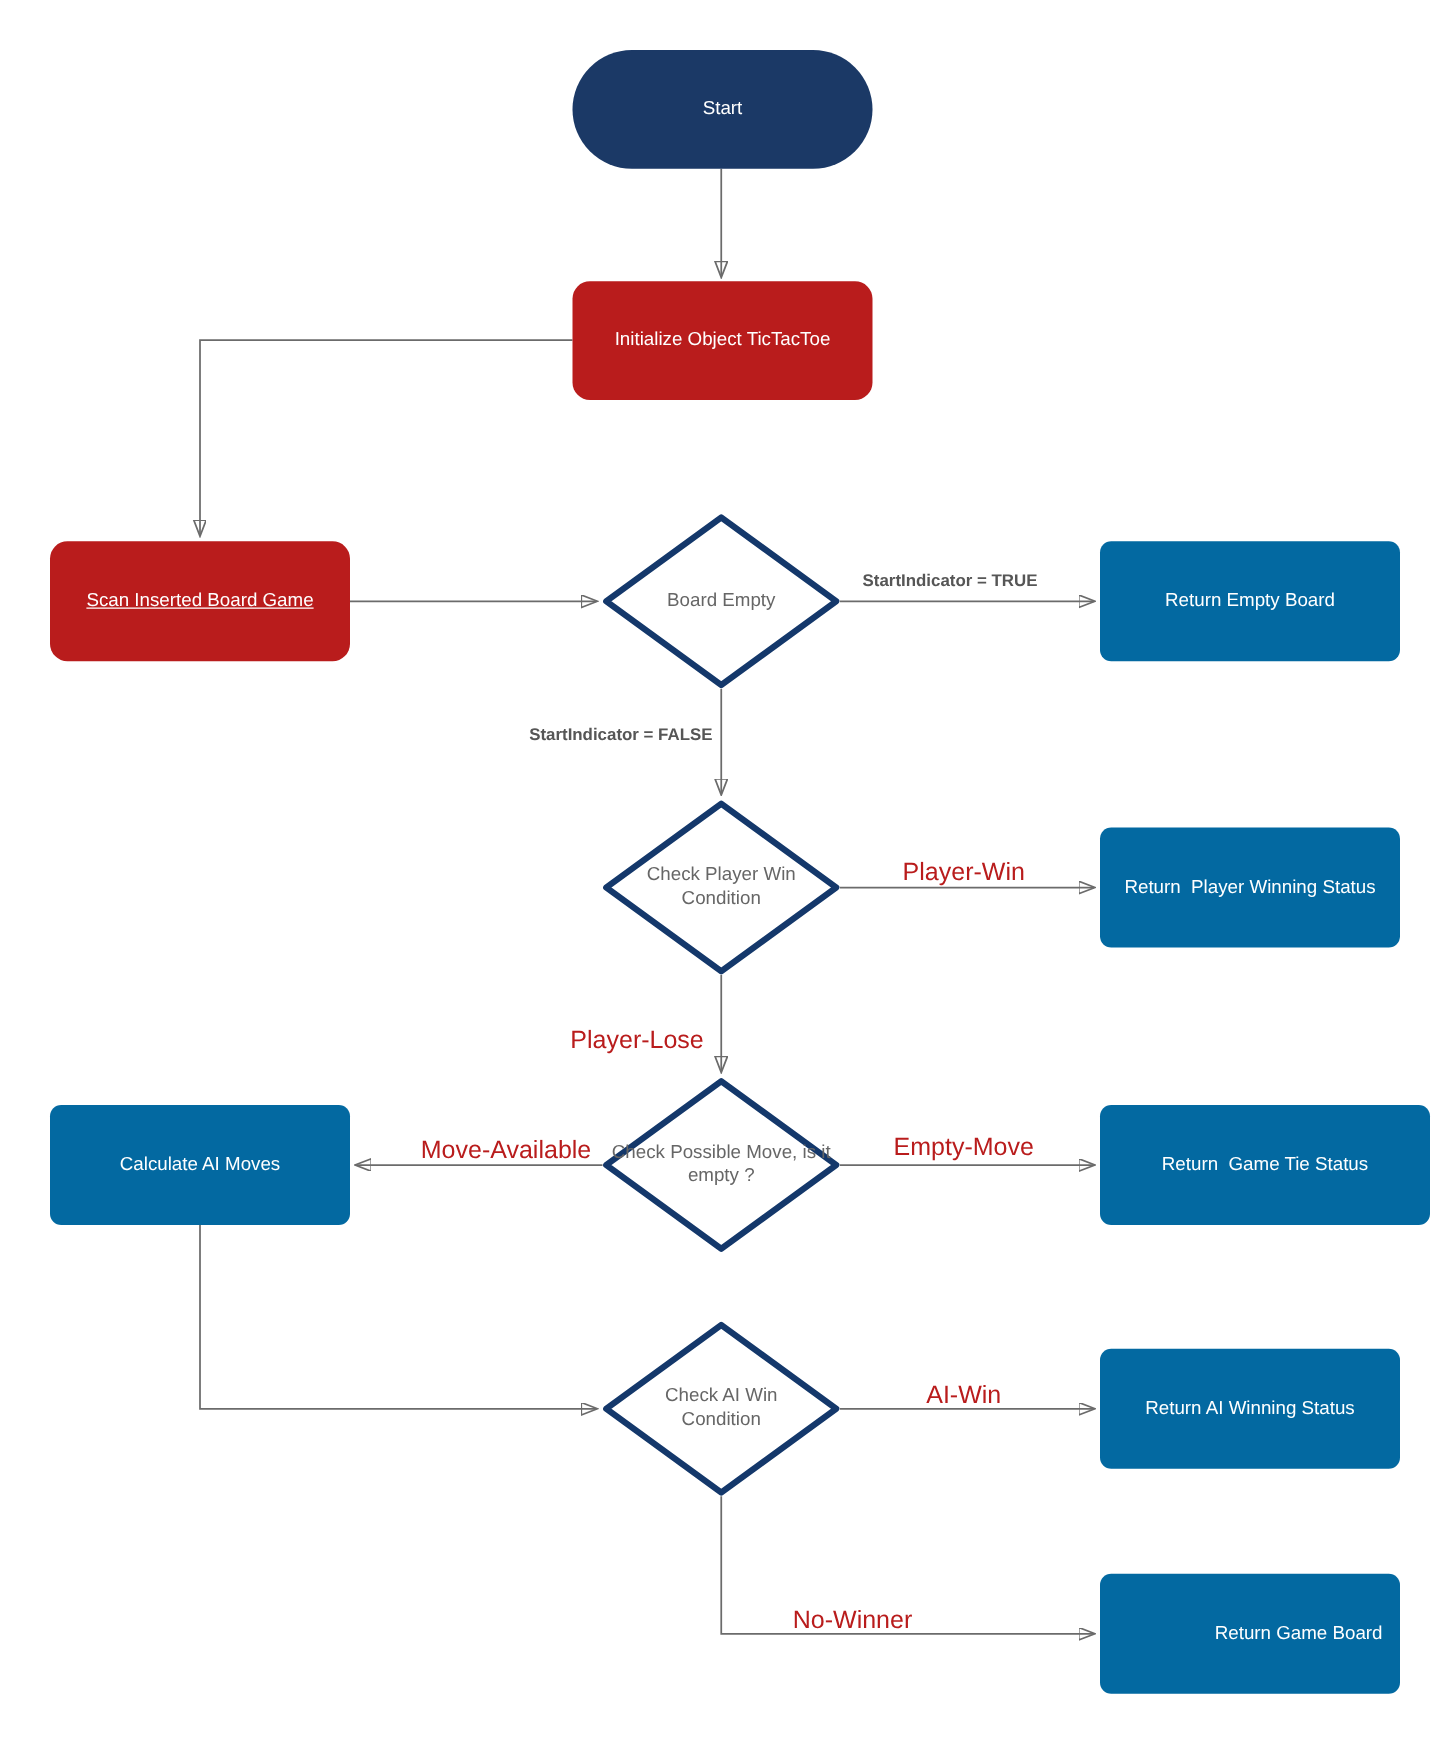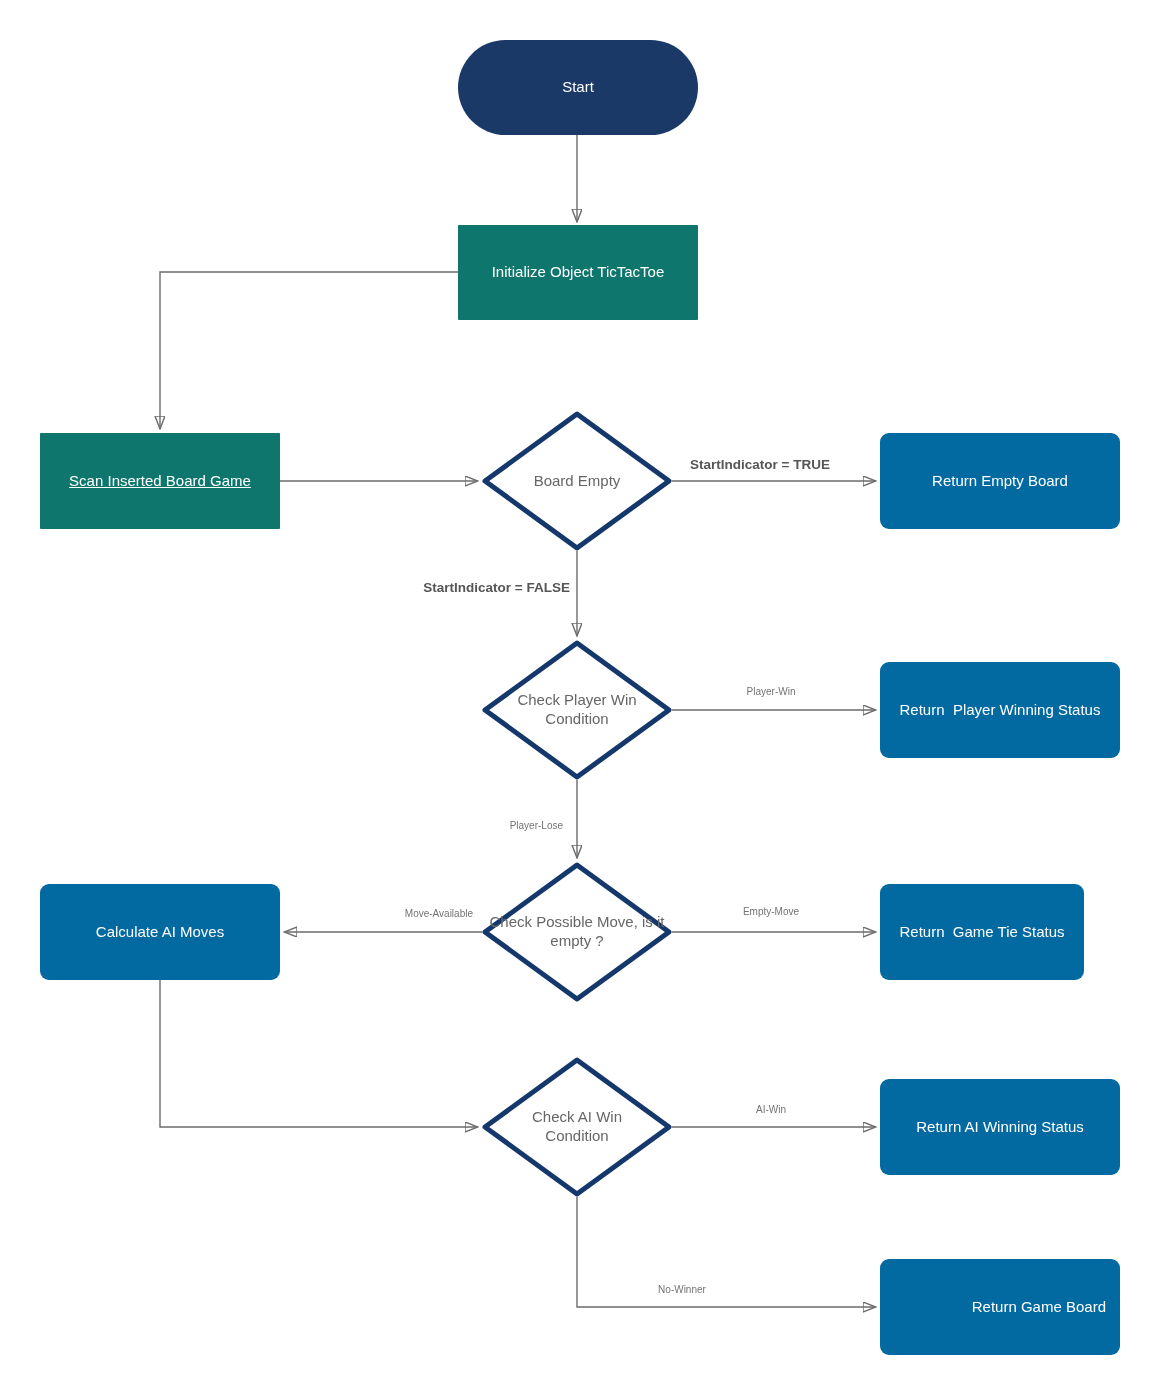--- a/index.html
+++ b/index.html
@@ -40,23 +40,23 @@
     font-size: 15px;
     line-height: 1.25;
     padding: 0 14px;
   }
   .terminator {
     background: #1b3966;
     color: #ffffff;
     border-radius: 48px;
   }
   .process {
-    background: #0f766e;
+    background: #b91c1c;
     color: #ffffff;
-    border-radius: 1px;
+    border-radius: 14px;
   }
   .return {
     background: #0369a1;
     color: #ffffff;
     border-radius: 9px;
   }
   .decision {
     background: transparent;
     color: #666666;
   }
@@ -67,22 +67,22 @@
   }
   .decision .lbl {
     position: relative;
     z-index: 1;
     width: 165px;
     padding: 0;
   }
   .edge-label {
     position: absolute;
     z-index: 3;
-    font-size: 10px;
-    color: #737373;
+    font-size: 20px;
+    color: #b91c1c;
     line-height: 1.2;
   }
   .edge-label.bold {
     font-weight: bold;
     font-size: 13.5px;
     color: #565656;
   }
 </style>
 </head>
 <body>
@@ -154,21 +154,21 @@
   </div>
 
   <div class="node return" style="left:880px; top:662px; width:240px; height:96px;">
     <span class="lbl">Return  Player Winning Status</span>
   </div>
 
   <div class="node return" style="left:40px; top:884px; width:240px; height:96px;">
     <span class="lbl">Calculate AI Moves</span>
   </div>
 
-  <div class="node return" style="left:880px; top:884px; width:204px; height:96px;">
+  <div class="node return" style="left:880px; top:884px; width:264px; height:96px;">
     <span class="lbl">Return  Game Tie Status</span>
   </div>
 
   <div class="node return" style="left:880px; top:1079px; width:240px; height:96px;">
     <span class="lbl">Return AI Winning Status</span>
   </div>
 
   <div class="node return" style="left:880px; top:1259px; width:240px; height:96px;justify-content:flex-end;">
     <span class="lbl">Return Game Board</span>
   </div>

